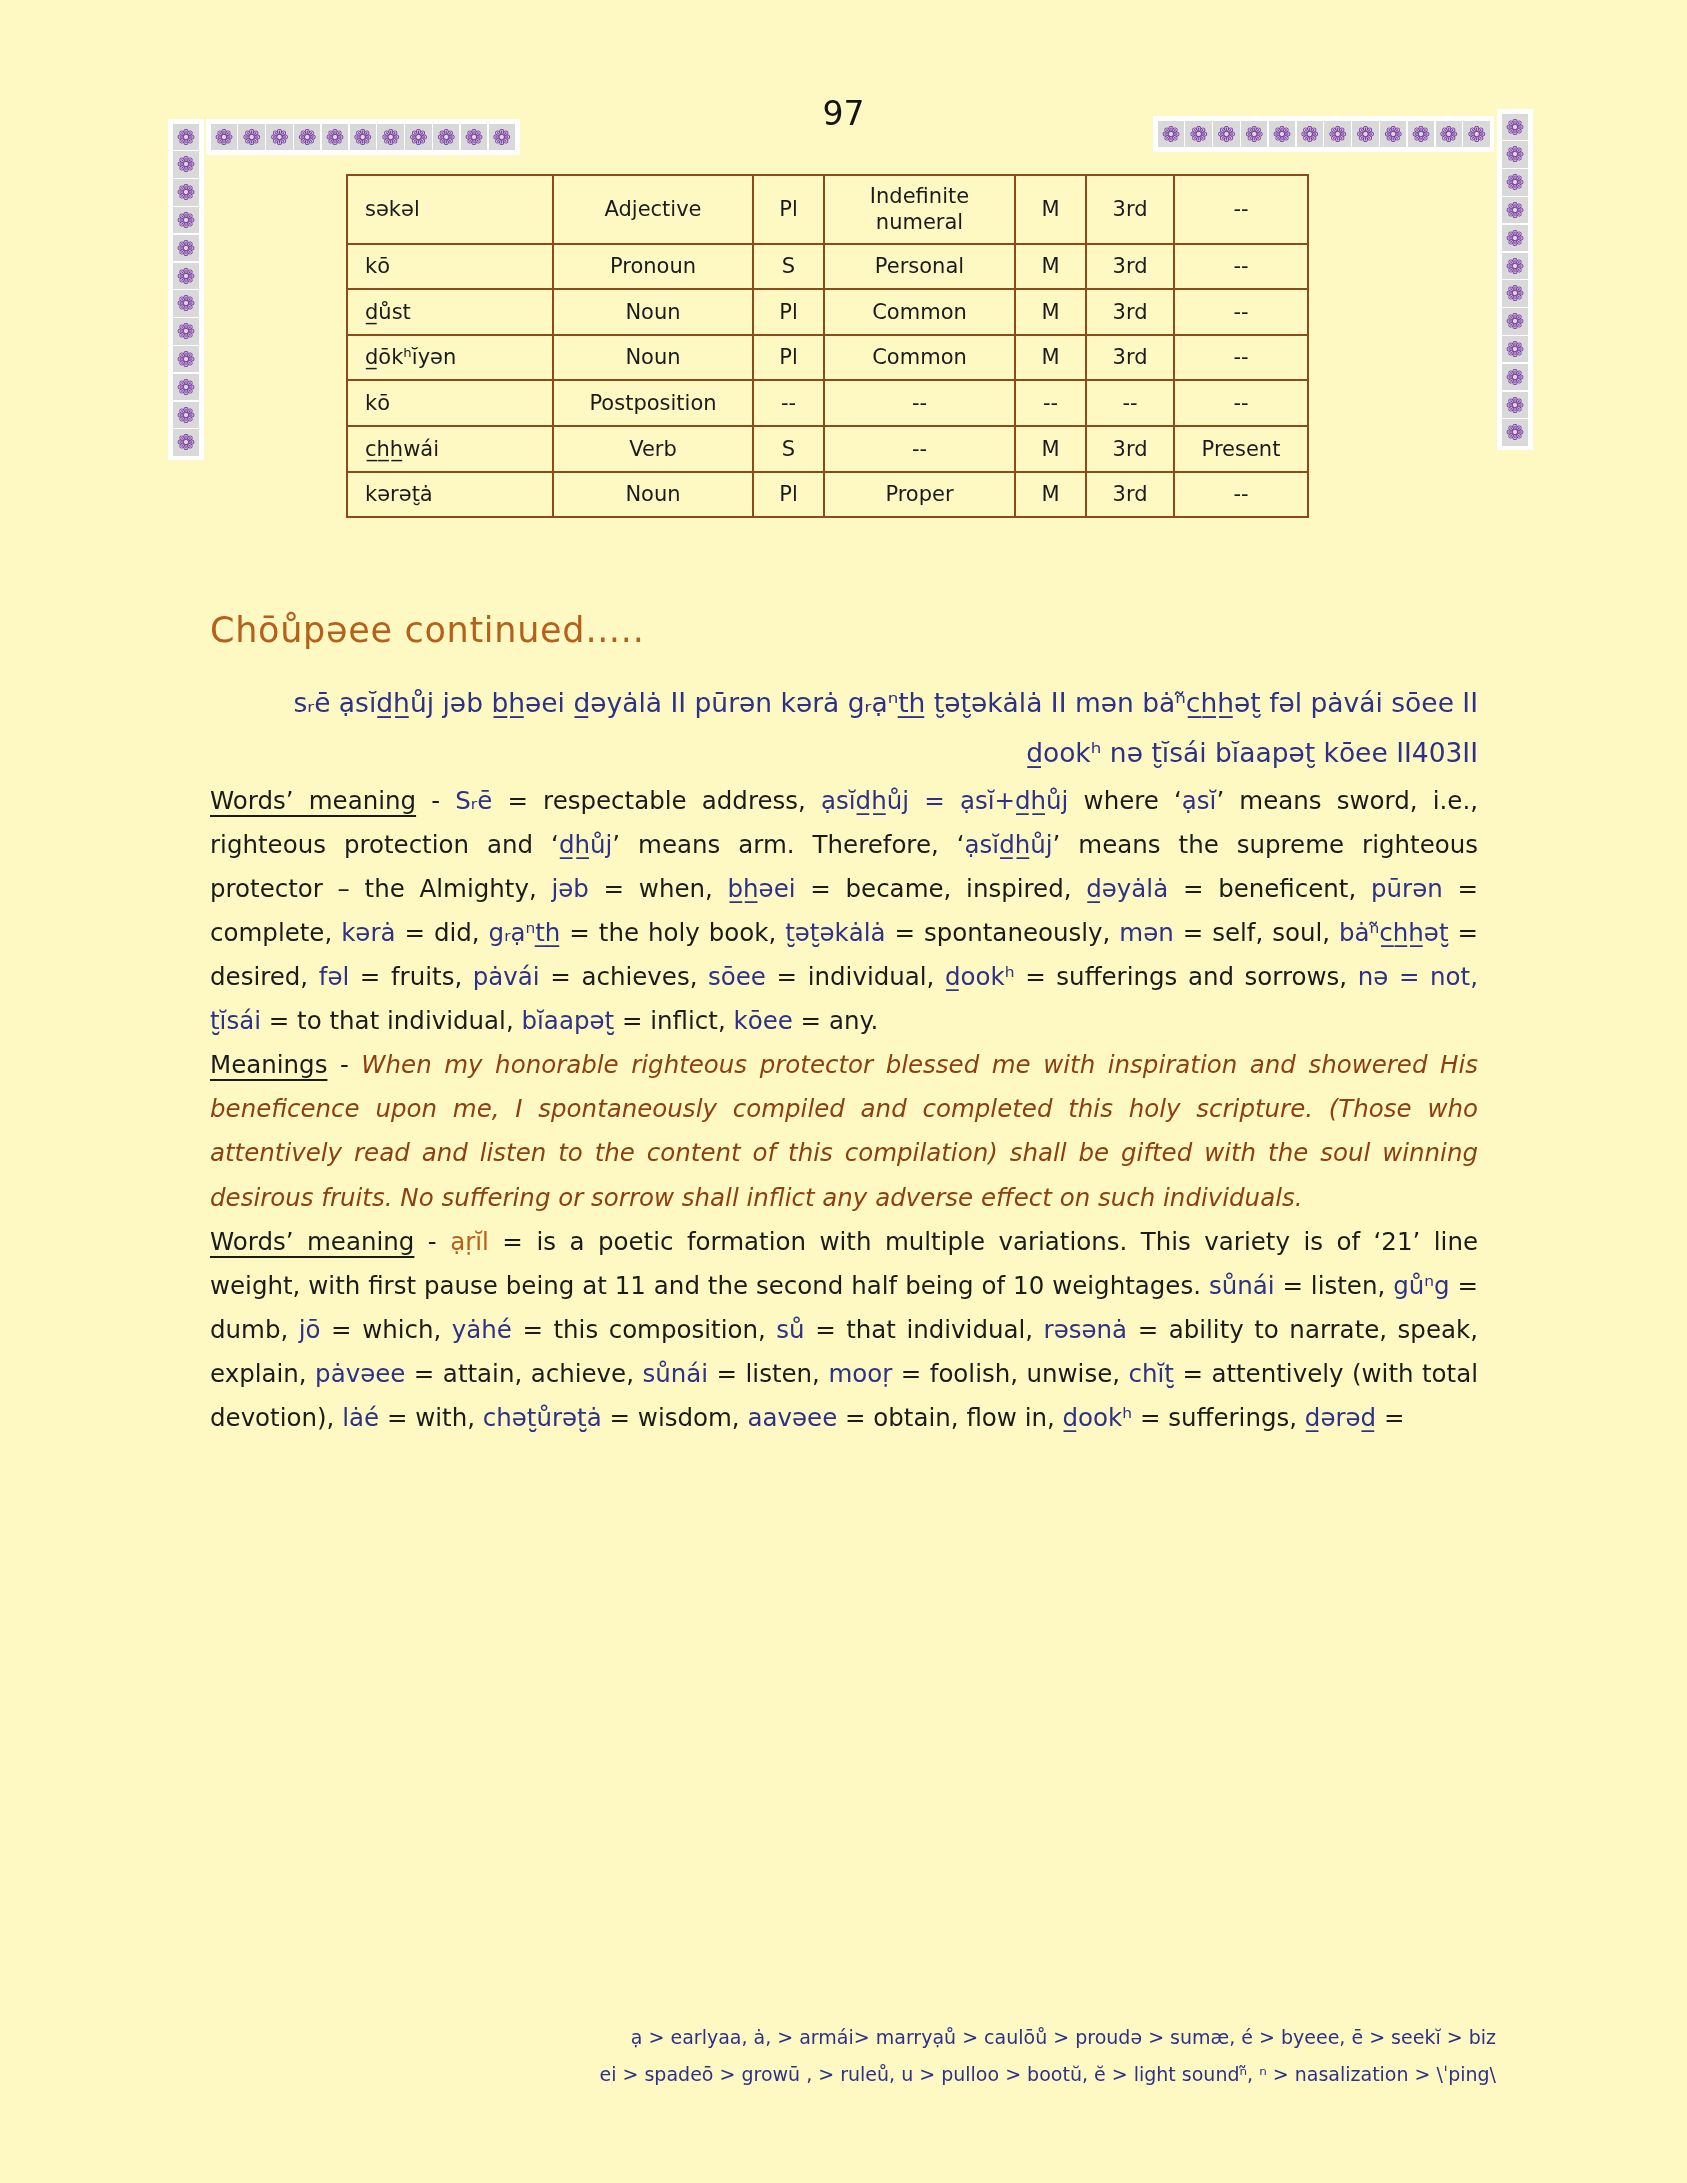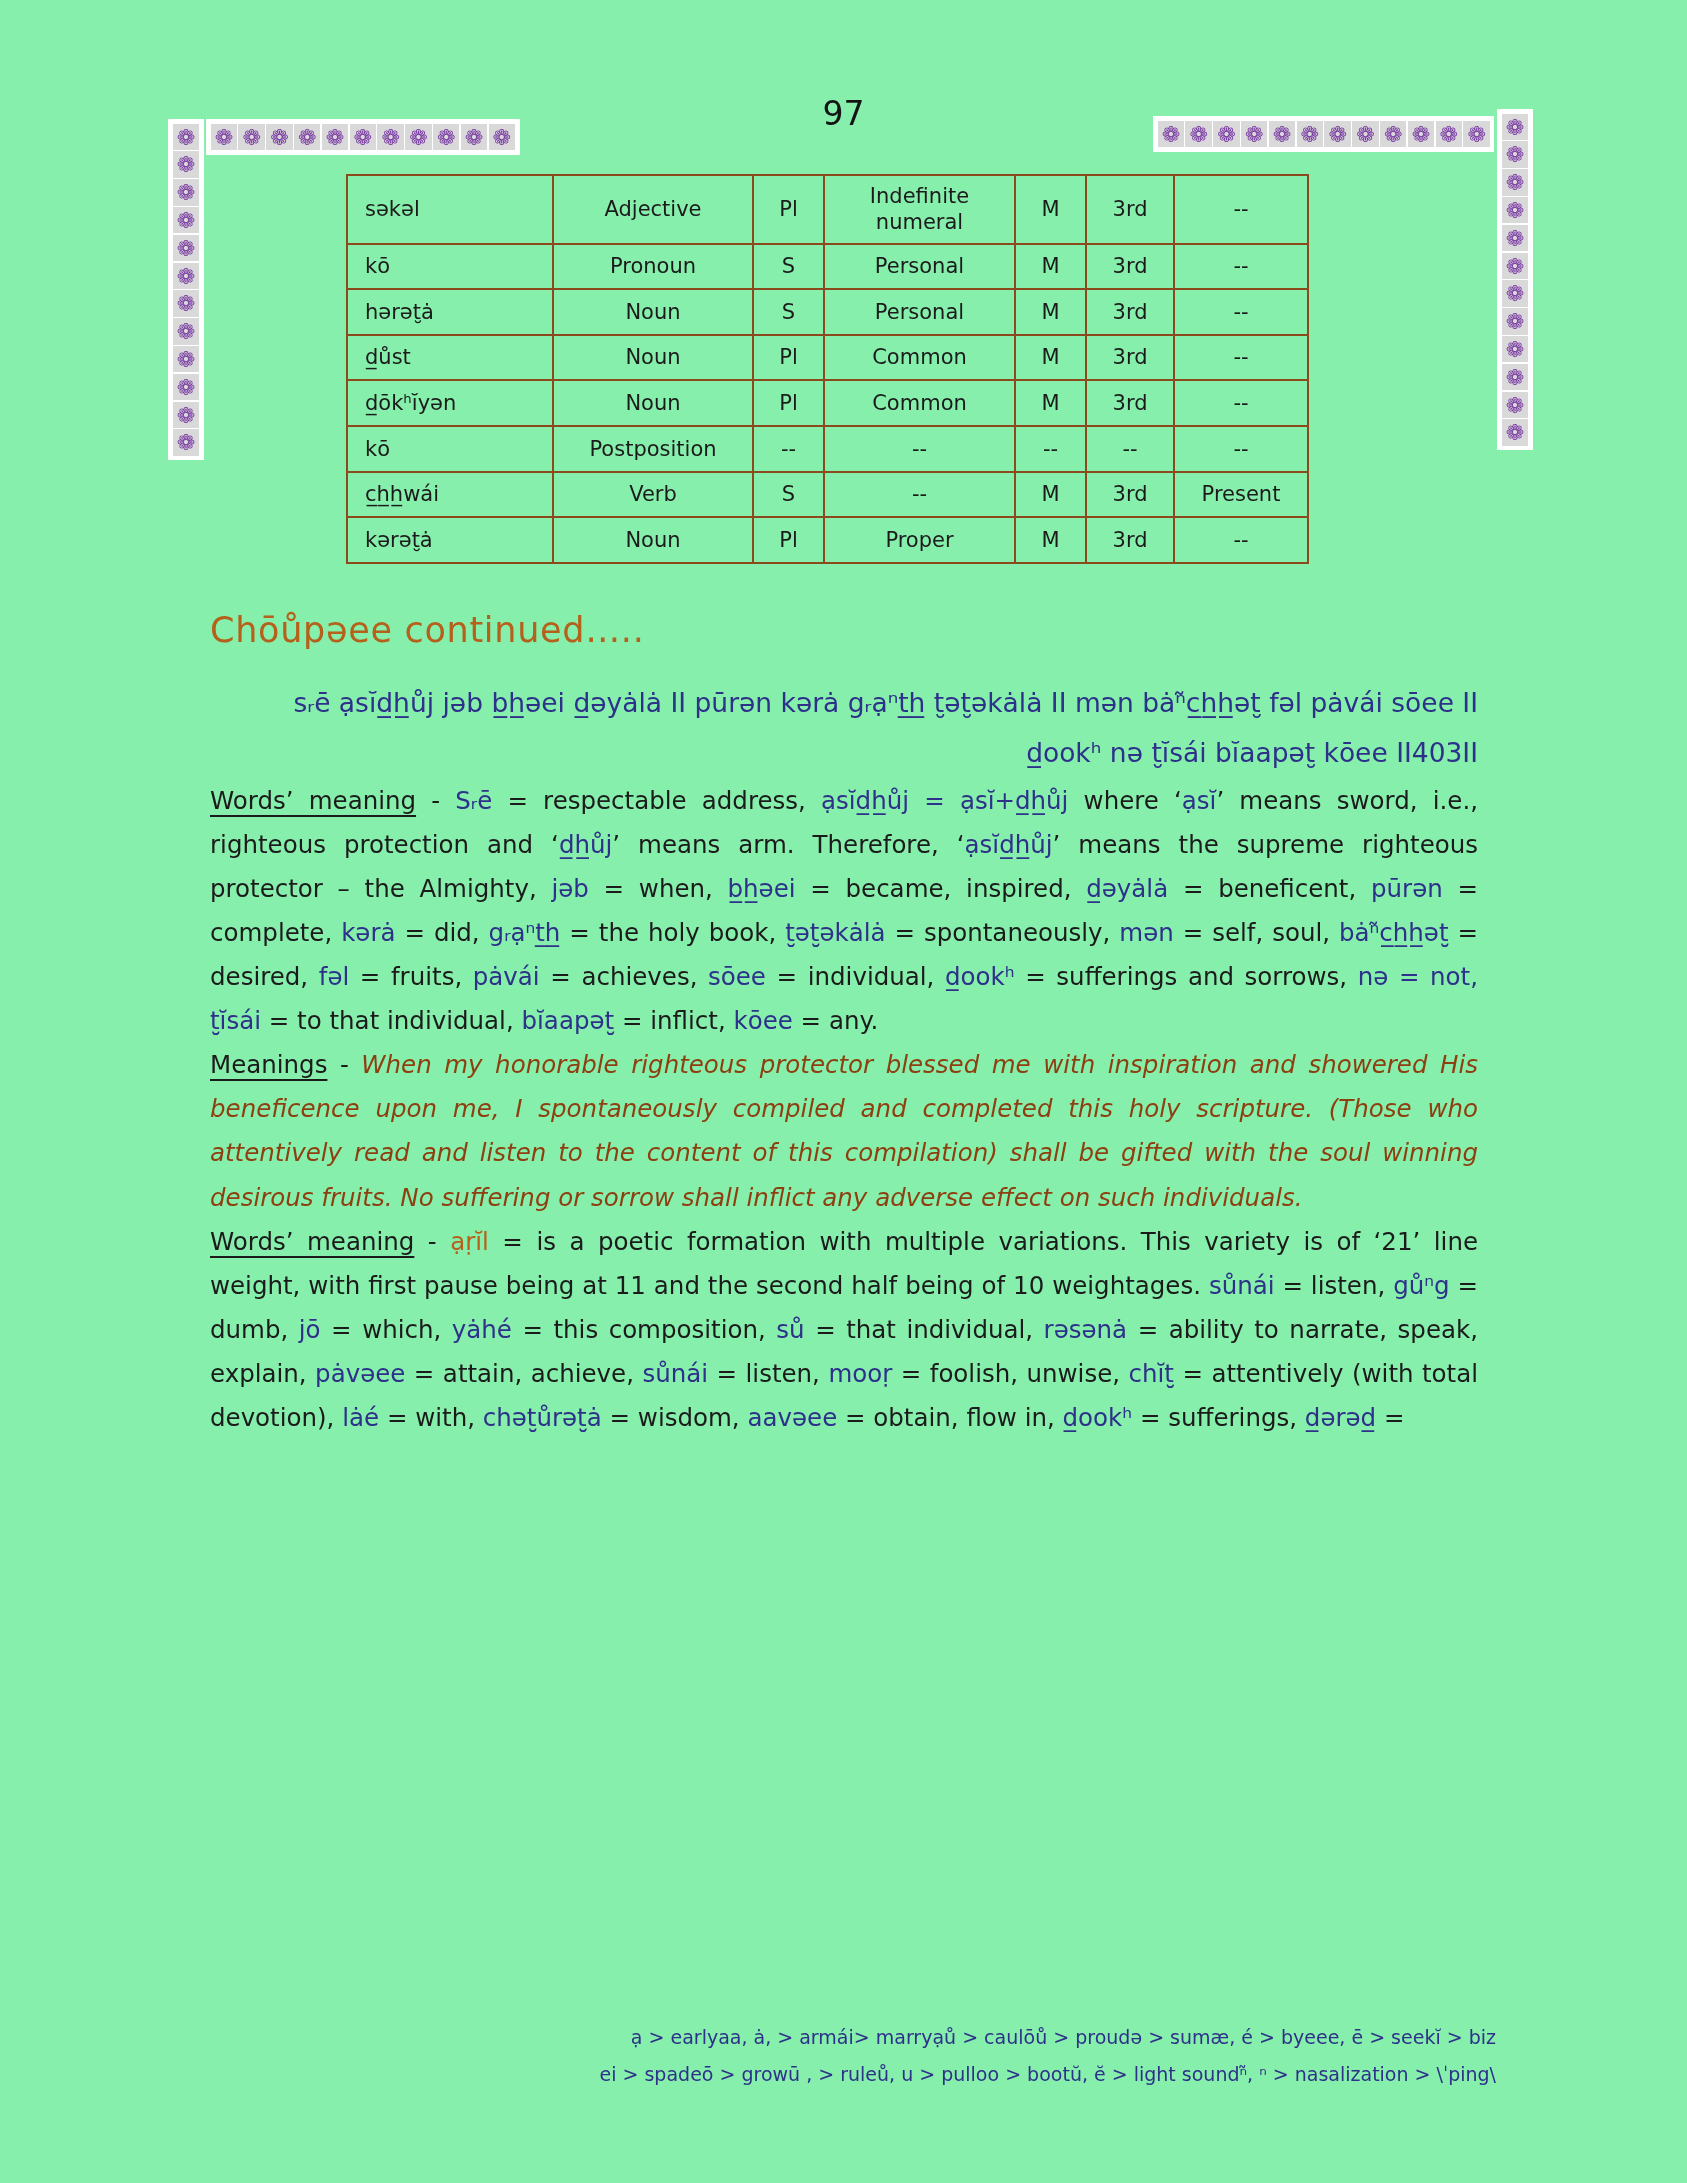--- a/index.html
+++ b/index.html
@@ -1,18 +1,18 @@
 <!DOCTYPE html>
 <html style="font-size:10.6px"><head>
 <meta charset="utf-8">
 <style>
   html,body { margin:0; padding:0; background:#ffffff; }
   .page {
     position:relative; width:1687px; height:2183px; overflow:hidden;
-    background:#86efac; color:#1b1b1b;
+    background:#fef9c3; color:#1b1b1b;
     font-family:"DejaVu Sans","Liberation Sans",sans-serif;
   }
   .pagenum {
     position:absolute; top:94px; left:0; width:100%;
     text-align:center; font-size:33px; color:#141414;
   }
   
   .deco { position:absolute; background:#ffffff; padding:4.6px; display:flex; gap:1.3px; }
   .deco.col { flex-direction:column; }
   .fl {
@@ -139,29 +139,20 @@
           <td class="navy">Adjective</td>
           <td class="">Pl</td>
           <td class="">Indefinite numeral</td>
           <td class="">M</td>
           <td class="">3rd</td>
           <td class="">--</td>
         </tr>
         <tr>
           <td class="navy">kō</td>
           <td class="">Pronoun</td>
-          <td class="">S</td>
-          <td class="">Personal</td>
-          <td class="">M</td>
-          <td class="">3rd</td>
-          <td class="">--</td>
-        </tr>
-        <tr>
-          <td class="navy">hərət̮ȧ</td>
-          <td class="navy">Noun</td>
           <td class="">S</td>
           <td class="">Personal</td>
           <td class="">M</td>
           <td class="">3rd</td>
           <td class="">--</td>
         </tr>
         <tr>
           <td class="navy">d̲ůst</td>
           <td class="navy">Noun</td>
           <td class="">Pl</td>

